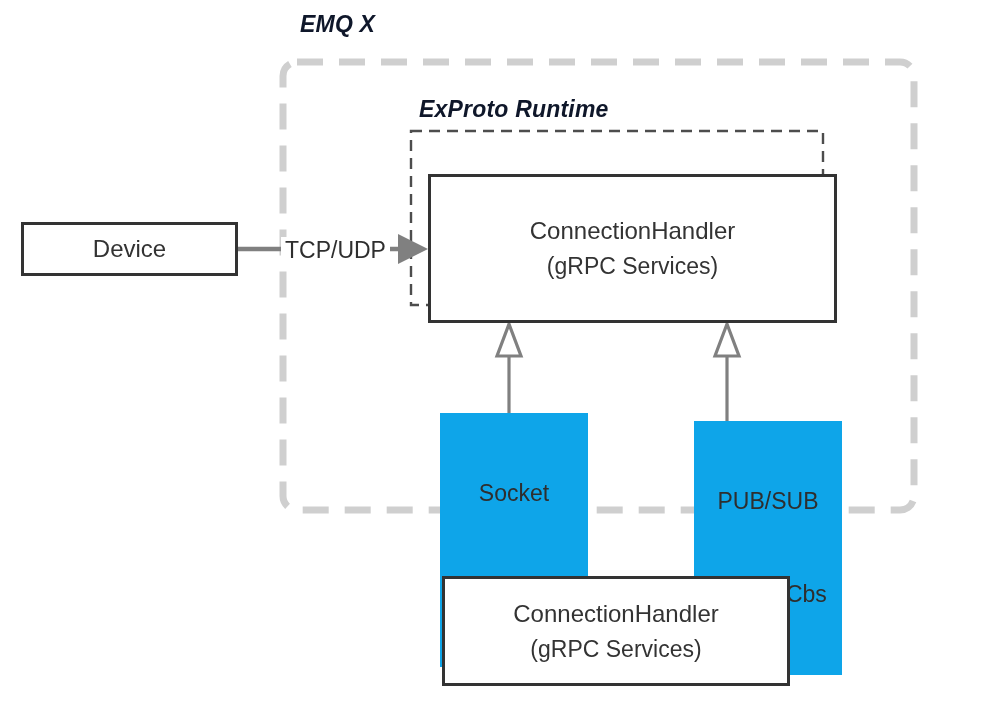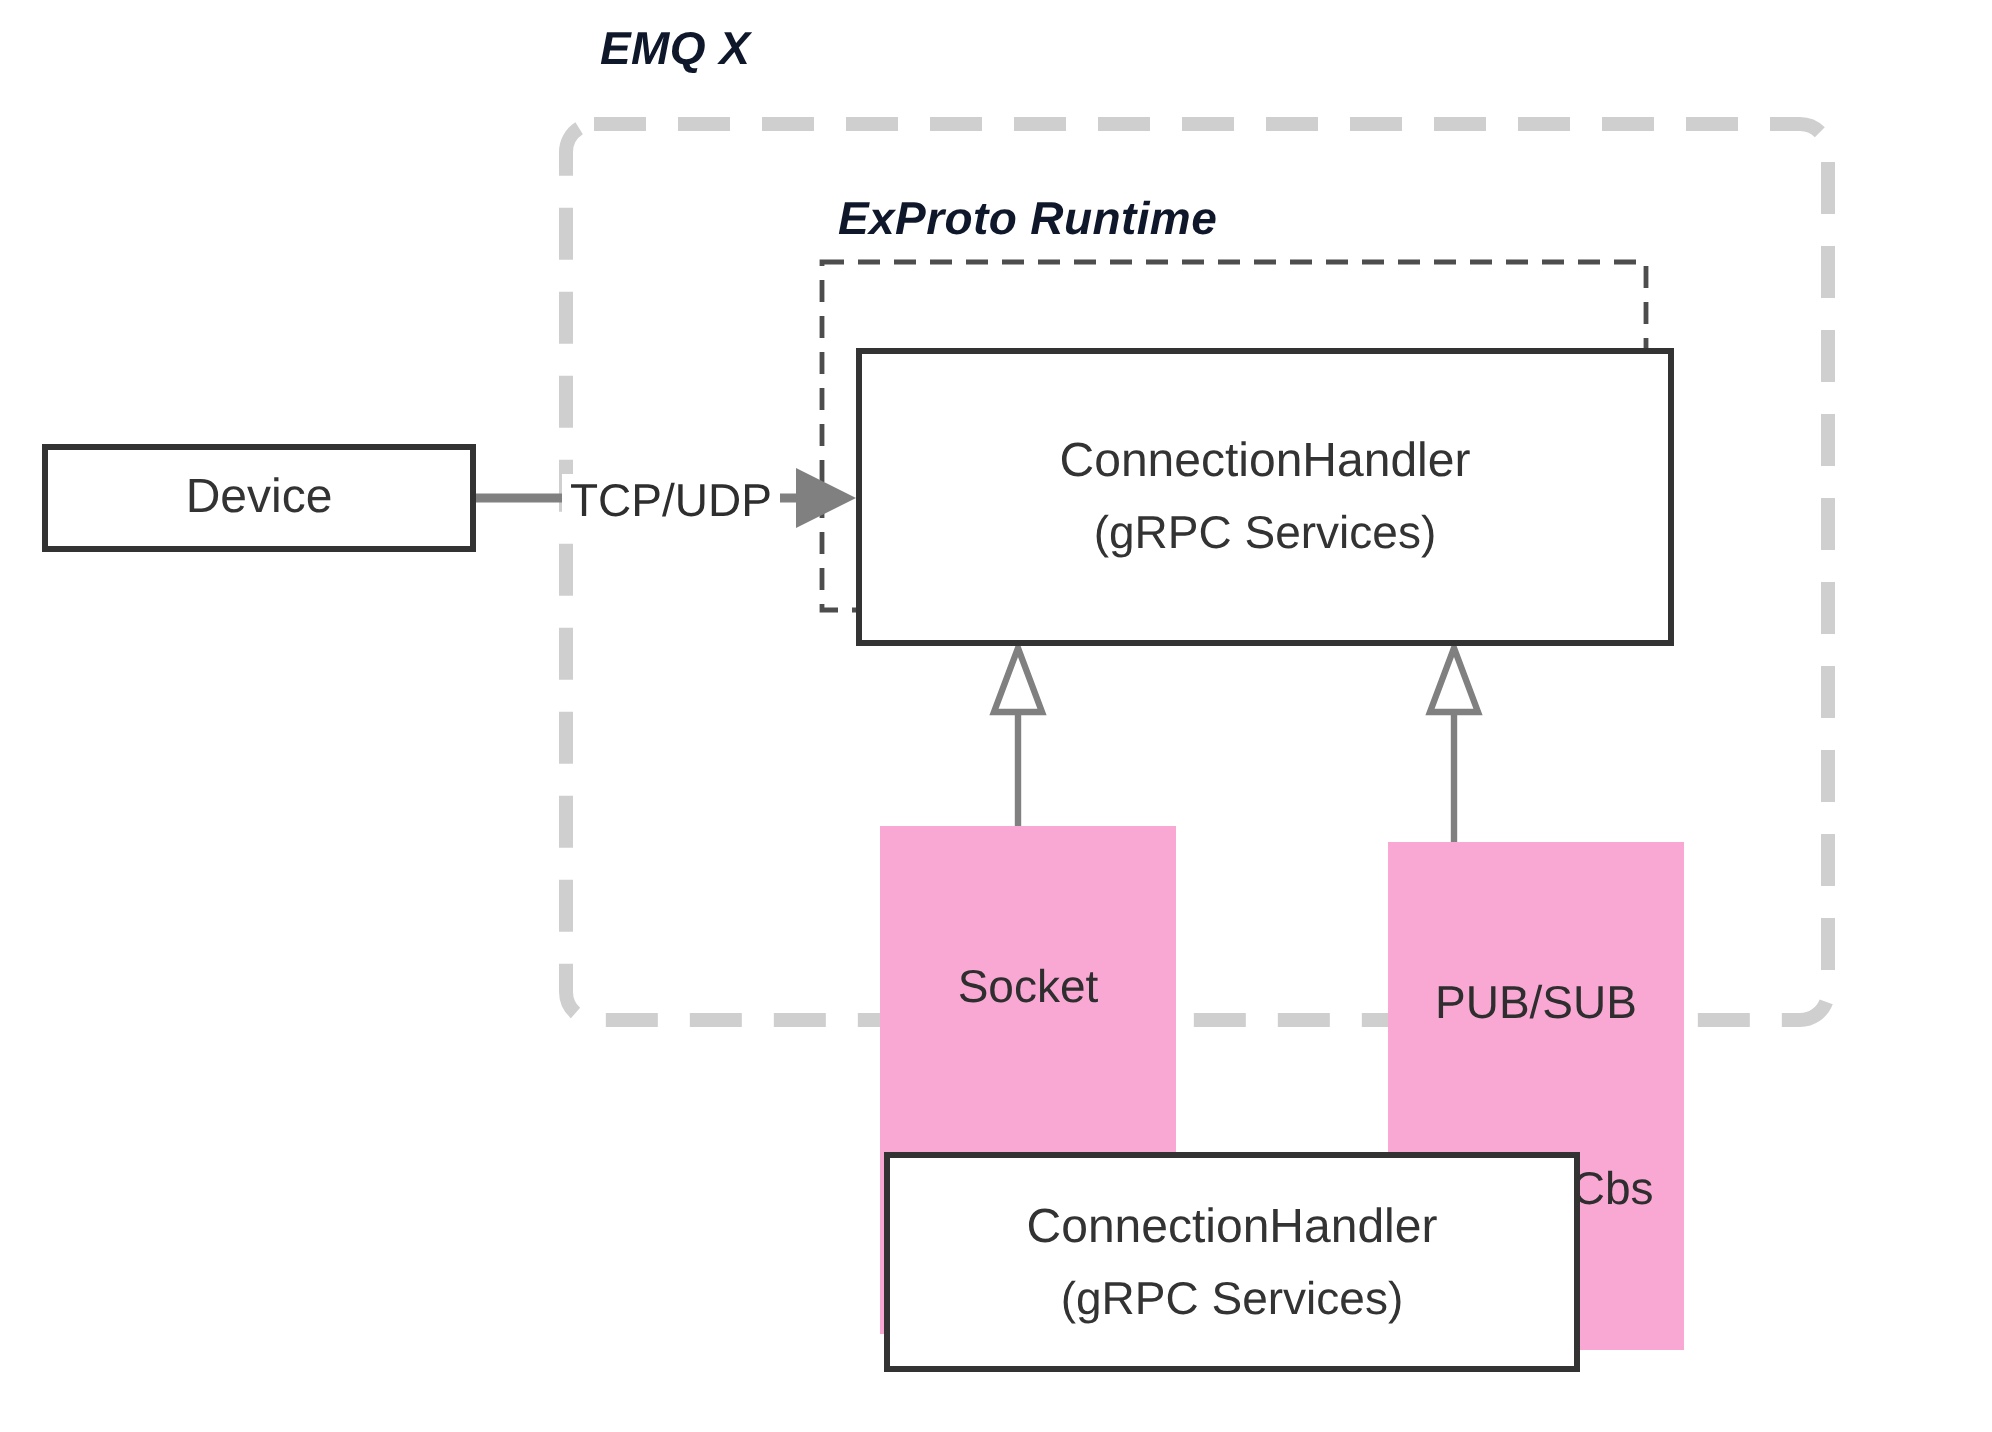--- a/index.html
+++ b/index.html
@@ -51,21 +51,21 @@
     font-size: 23px;
     color: #2e2e2e;
     text-align: center;
     background: #ffffff;
   }
   .edge-label-multiline {
     position: absolute;
     font-size: 23px;
     color: #2e2e2e;
     text-align: center;
-    background: #f9a8d4;
+    background: #0ea5e9;
     line-height: 1.35;
     white-space: pre;
   }
   .solid-box {
     position: absolute;
     background: #ffffff;
     border: 3px solid #333333;
     box-sizing: border-box;
     display: flex;
     flex-direction: column;

